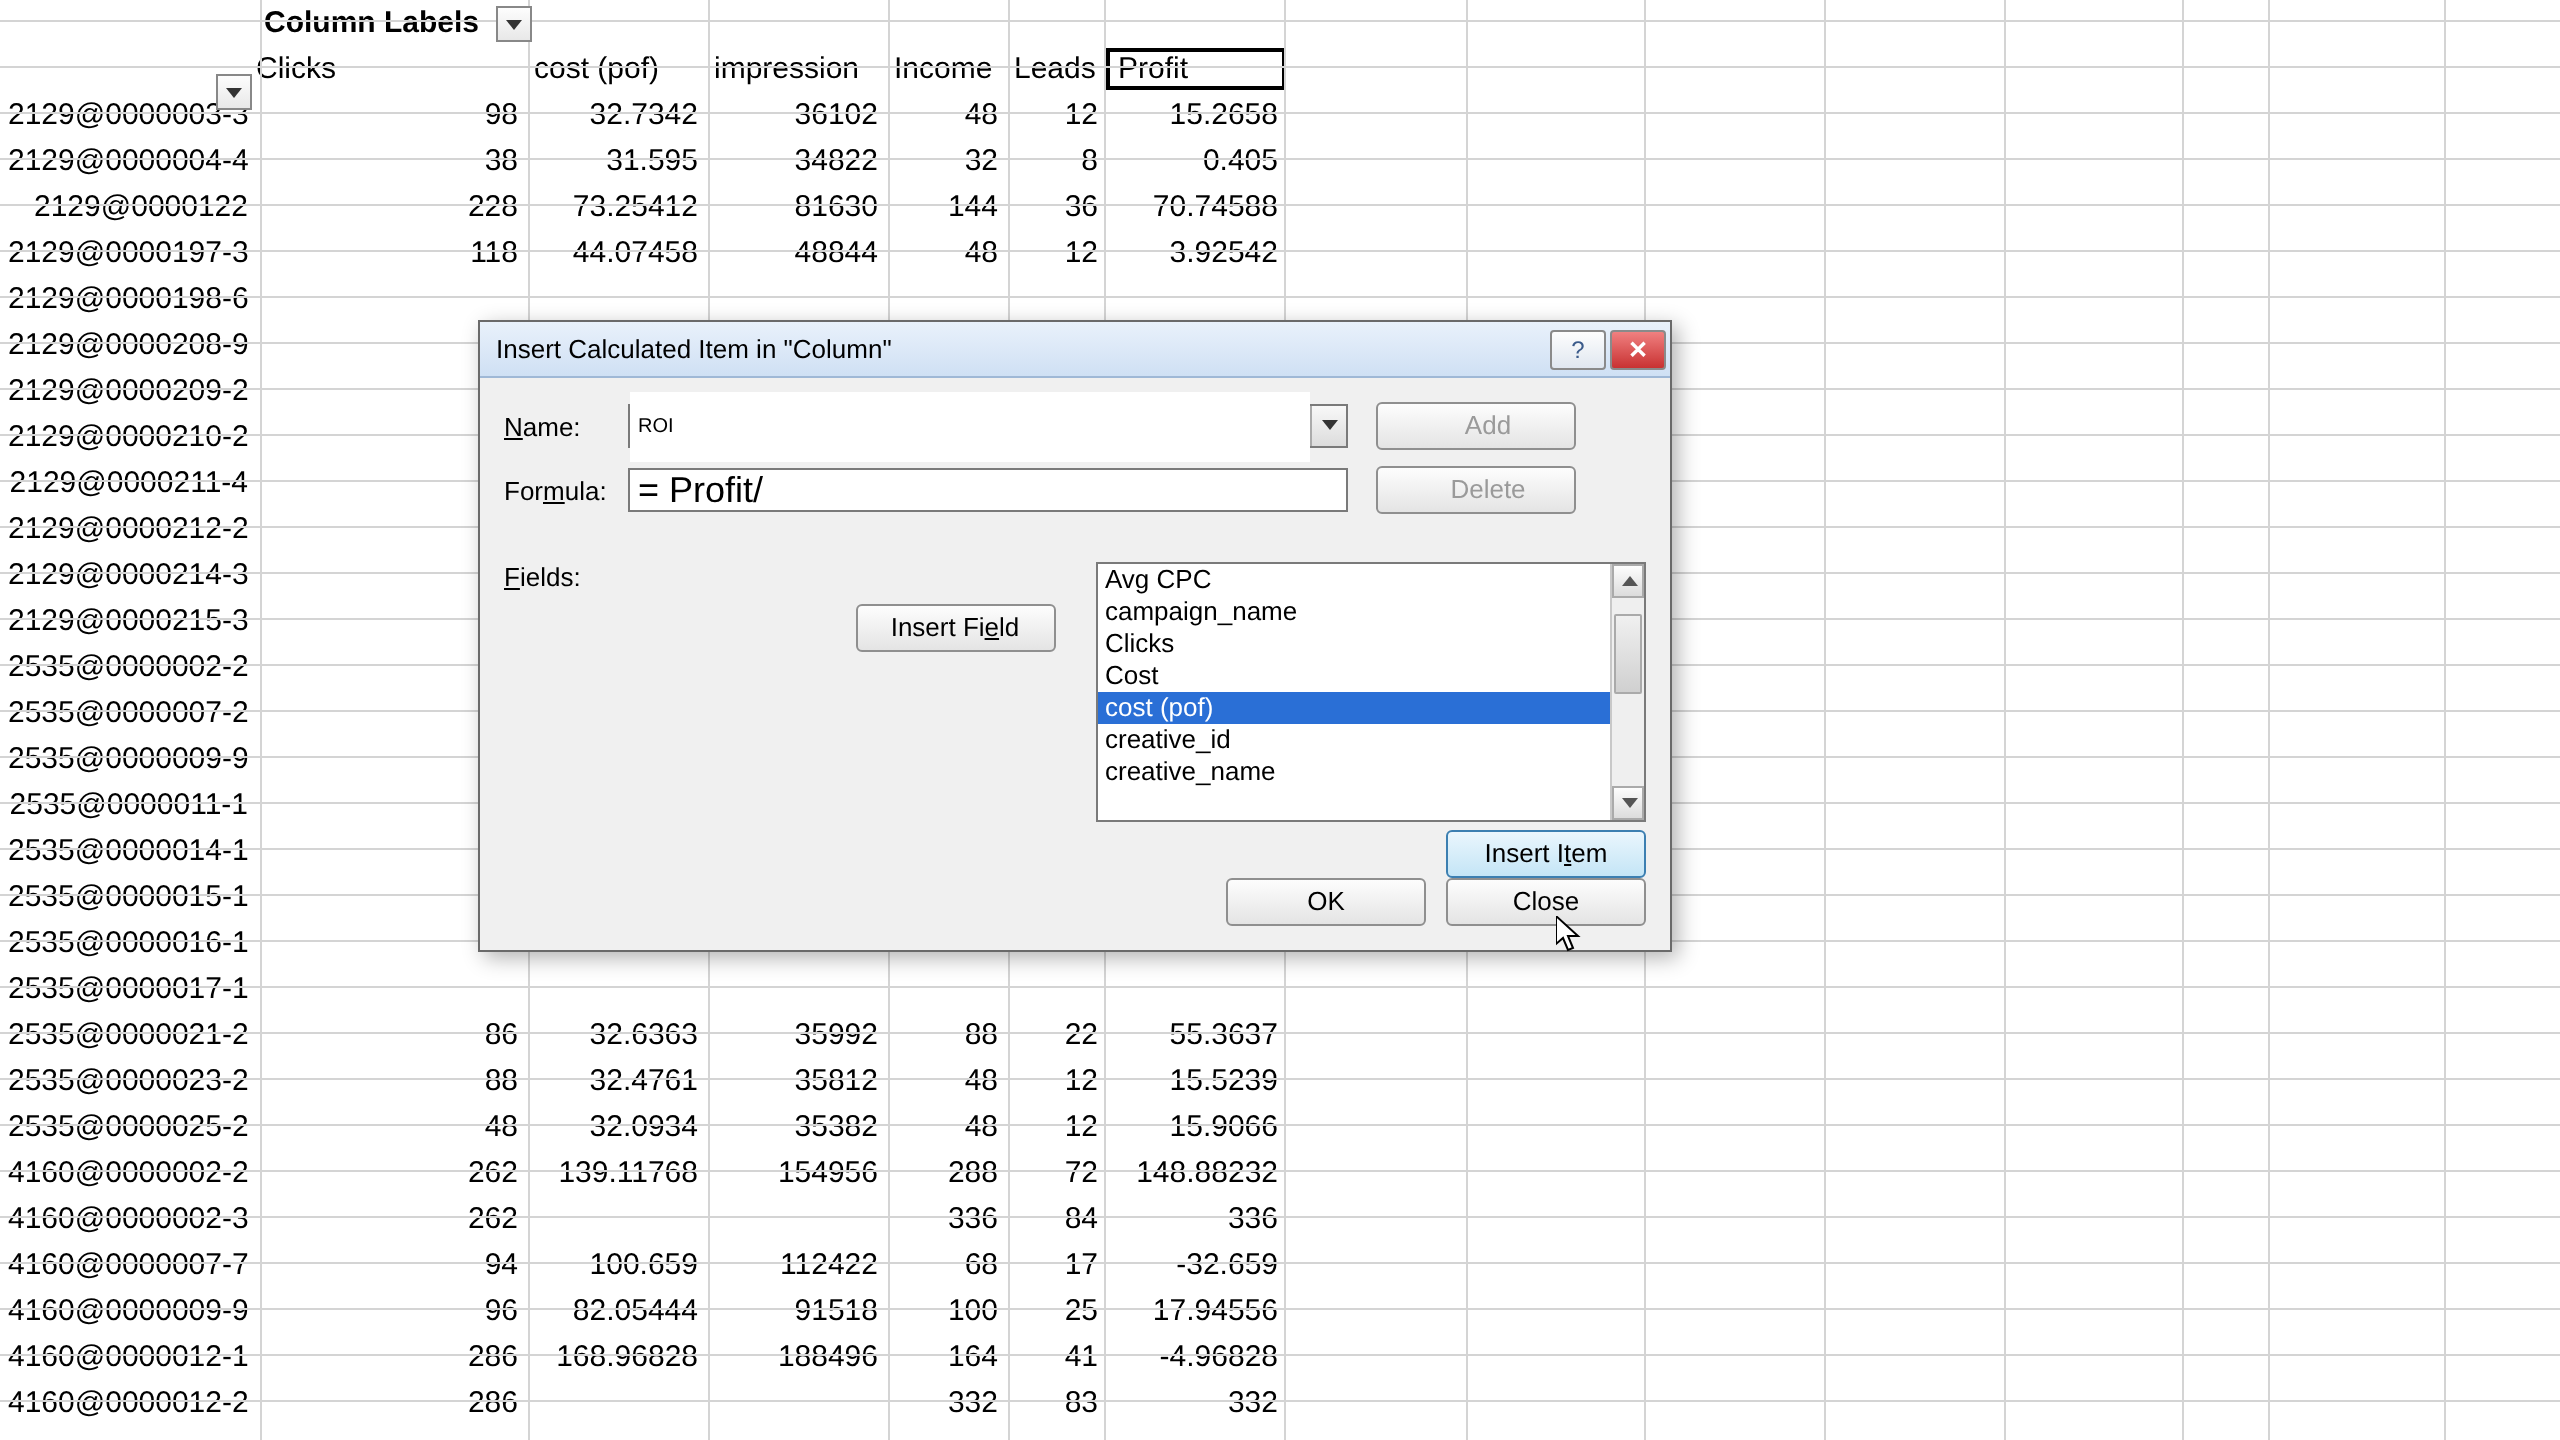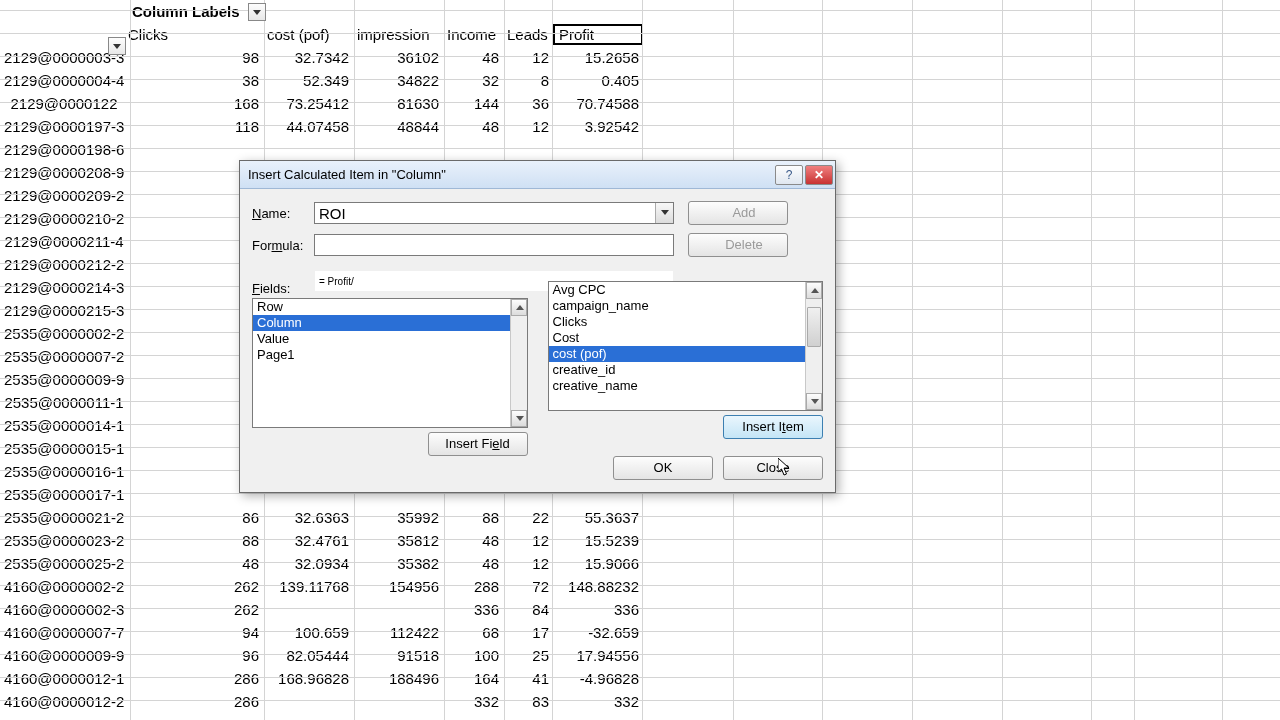--- a/index.html
+++ b/index.html
@@ -28,21 +28,21 @@
   }
   .vline { position: absolute; top: 0; bottom: 0; width: 1px; background: #d4d4d4; }
   .hline { position: absolute; left: 0; right: 0; height: 1px; background: #d4d4d4; }
   .row {
     display: flex;
     height: 23px;
     align-items: center;
     font-size: 15px;
   }
   .cell { padding: 0 4px; text-align: right; }
-  .c-id { width: 128px; text-align: center; white-space: nowrap; }
+  .c-id { width: 128px; text-align: right; white-space: nowrap; }
   .c-clicks { width: 135px; }
   .c-cost { width: 90px; }
   .c-imp { width: 90px; }
   .c-income { width: 60px; }
   .c-leads { width: 50px; }
   .c-profit { width: 90px; }
   .hdr .cell { text-align: left; font-weight: normal; }
   .hdr .c-clicks { padding-left: 0; }
   .hdr .c-profit { border: 2px solid #000; background: #fff; }
   .hdr .c-imp, .hdr .c-cost, .hdr .c-income, .hdr .c-leads { text-align: left; }
@@ -111,22 +111,22 @@
     background: #fff;
     display: flex;
     align-items: center;
     max-width: 360px;
   }
   .combo input {
     flex: 1;
     border: none;
     outline: none;
     padding: 0 4px;
-    font-size: 15px;
-    height: 20px;
+    font-size: 10px;
+    height: 35px;
   }
   .combo .drop {
     width: 18px; height: 20px;
     background: linear-gradient(#f8f8f8, #dcdcdc);
     border-left: 1px solid #aaa;
     position: relative;
   }
   .combo .drop::after {
     content: "";
     position: absolute;
@@ -139,22 +139,21 @@
     flex: 1;
     max-width: 360px;
     height: 22px;
     border: 1px solid #7a7a7a;
     background: #fff;
   }
   .textbox input {
     width: 100%; height: 100%;
     border: none; outline: none;
     padding: 0 4px;
-    font-size: 10px;
-    margin-top: 36px;
+    font-size: 18px;
   }
   .side-btn {
     width: 100px; height: 24px;
     margin-left: 14px;
     border: 1px solid #8f8f8f;
     border-radius: 3px;
     background: linear-gradient(#fdfdfd, #e4e4e4);
     text-align: center;
     line-height: 22px;
   }
@@ -321,29 +320,29 @@
         <span class="cell c-clicks">98</span>
         <span class="cell c-cost">32.7342</span>
         <span class="cell c-imp">36102</span>
         <span class="cell c-income">48</span>
         <span class="cell c-leads">12</span>
         <span class="cell c-profit">15.2658</span>
       </div>
       <div class="row">
         <span class="cell c-id">2129@0000004-4</span>
         <span class="cell c-clicks">38</span>
-        <span class="cell c-cost">52.349</span>
+        <span class="cell c-cost">31.595</span>
         <span class="cell c-imp">34822</span>
         <span class="cell c-income">32</span>
         <span class="cell c-leads">8</span>
         <span class="cell c-profit">0.405</span>
       </div>
       <div class="row">
         <span class="cell c-id">2129@0000122</span>
-        <span class="cell c-clicks">168</span>
+        <span class="cell c-clicks">228</span>
         <span class="cell c-cost">73.25412</span>
         <span class="cell c-imp">81630</span>
         <span class="cell c-income">144</span>
         <span class="cell c-leads">36</span>
         <span class="cell c-profit">70.74588</span>
       </div>
       <div class="row">
         <span class="cell c-id">2129@0000197-3</span>
         <span class="cell c-clicks">118</span>
         <span class="cell c-cost">44.07458</span>
@@ -599,33 +598,20 @@
       <span class="lbl">For<span class="underline">m</span>ula:</span>
       <span class="textbox">
         <input value="= Profit/" style="">
       </span>
       <span class="side-btn disabled">Delete</span>
     </div>
 
     <div class="lists">
       <div class="list-col">
         <span class="list-lbl"><span class="underline">F</span>ields:</span>
-        <div class="listbox">
-          <div class="items" id="fields-items">
-              <div class="item">Row</div>
-              <div class="item sel">Column</div>
-              <div class="item">Value</div>
-              <div class="item">Page1</div>
-            </div>
-          <div class="scrollbar">
-            <div class="sb-btn up"></div>
-            <div class="sb-track"></div>
-            <div class="sb-btn down"></div>
-          </div>
-        </div>
         <div class="action-row tight">
           <span class="btn">Insert Fi<span class="underline">e</span>ld</span>
         </div>
       </div>
       <div class="list-col">
         <div class="listbox">
           <div class="items" id="items-items">
               <div class="item">Avg CPC</div>
               <div class="item">campaign_name</div>
               <div class="item">Clicks</div>

